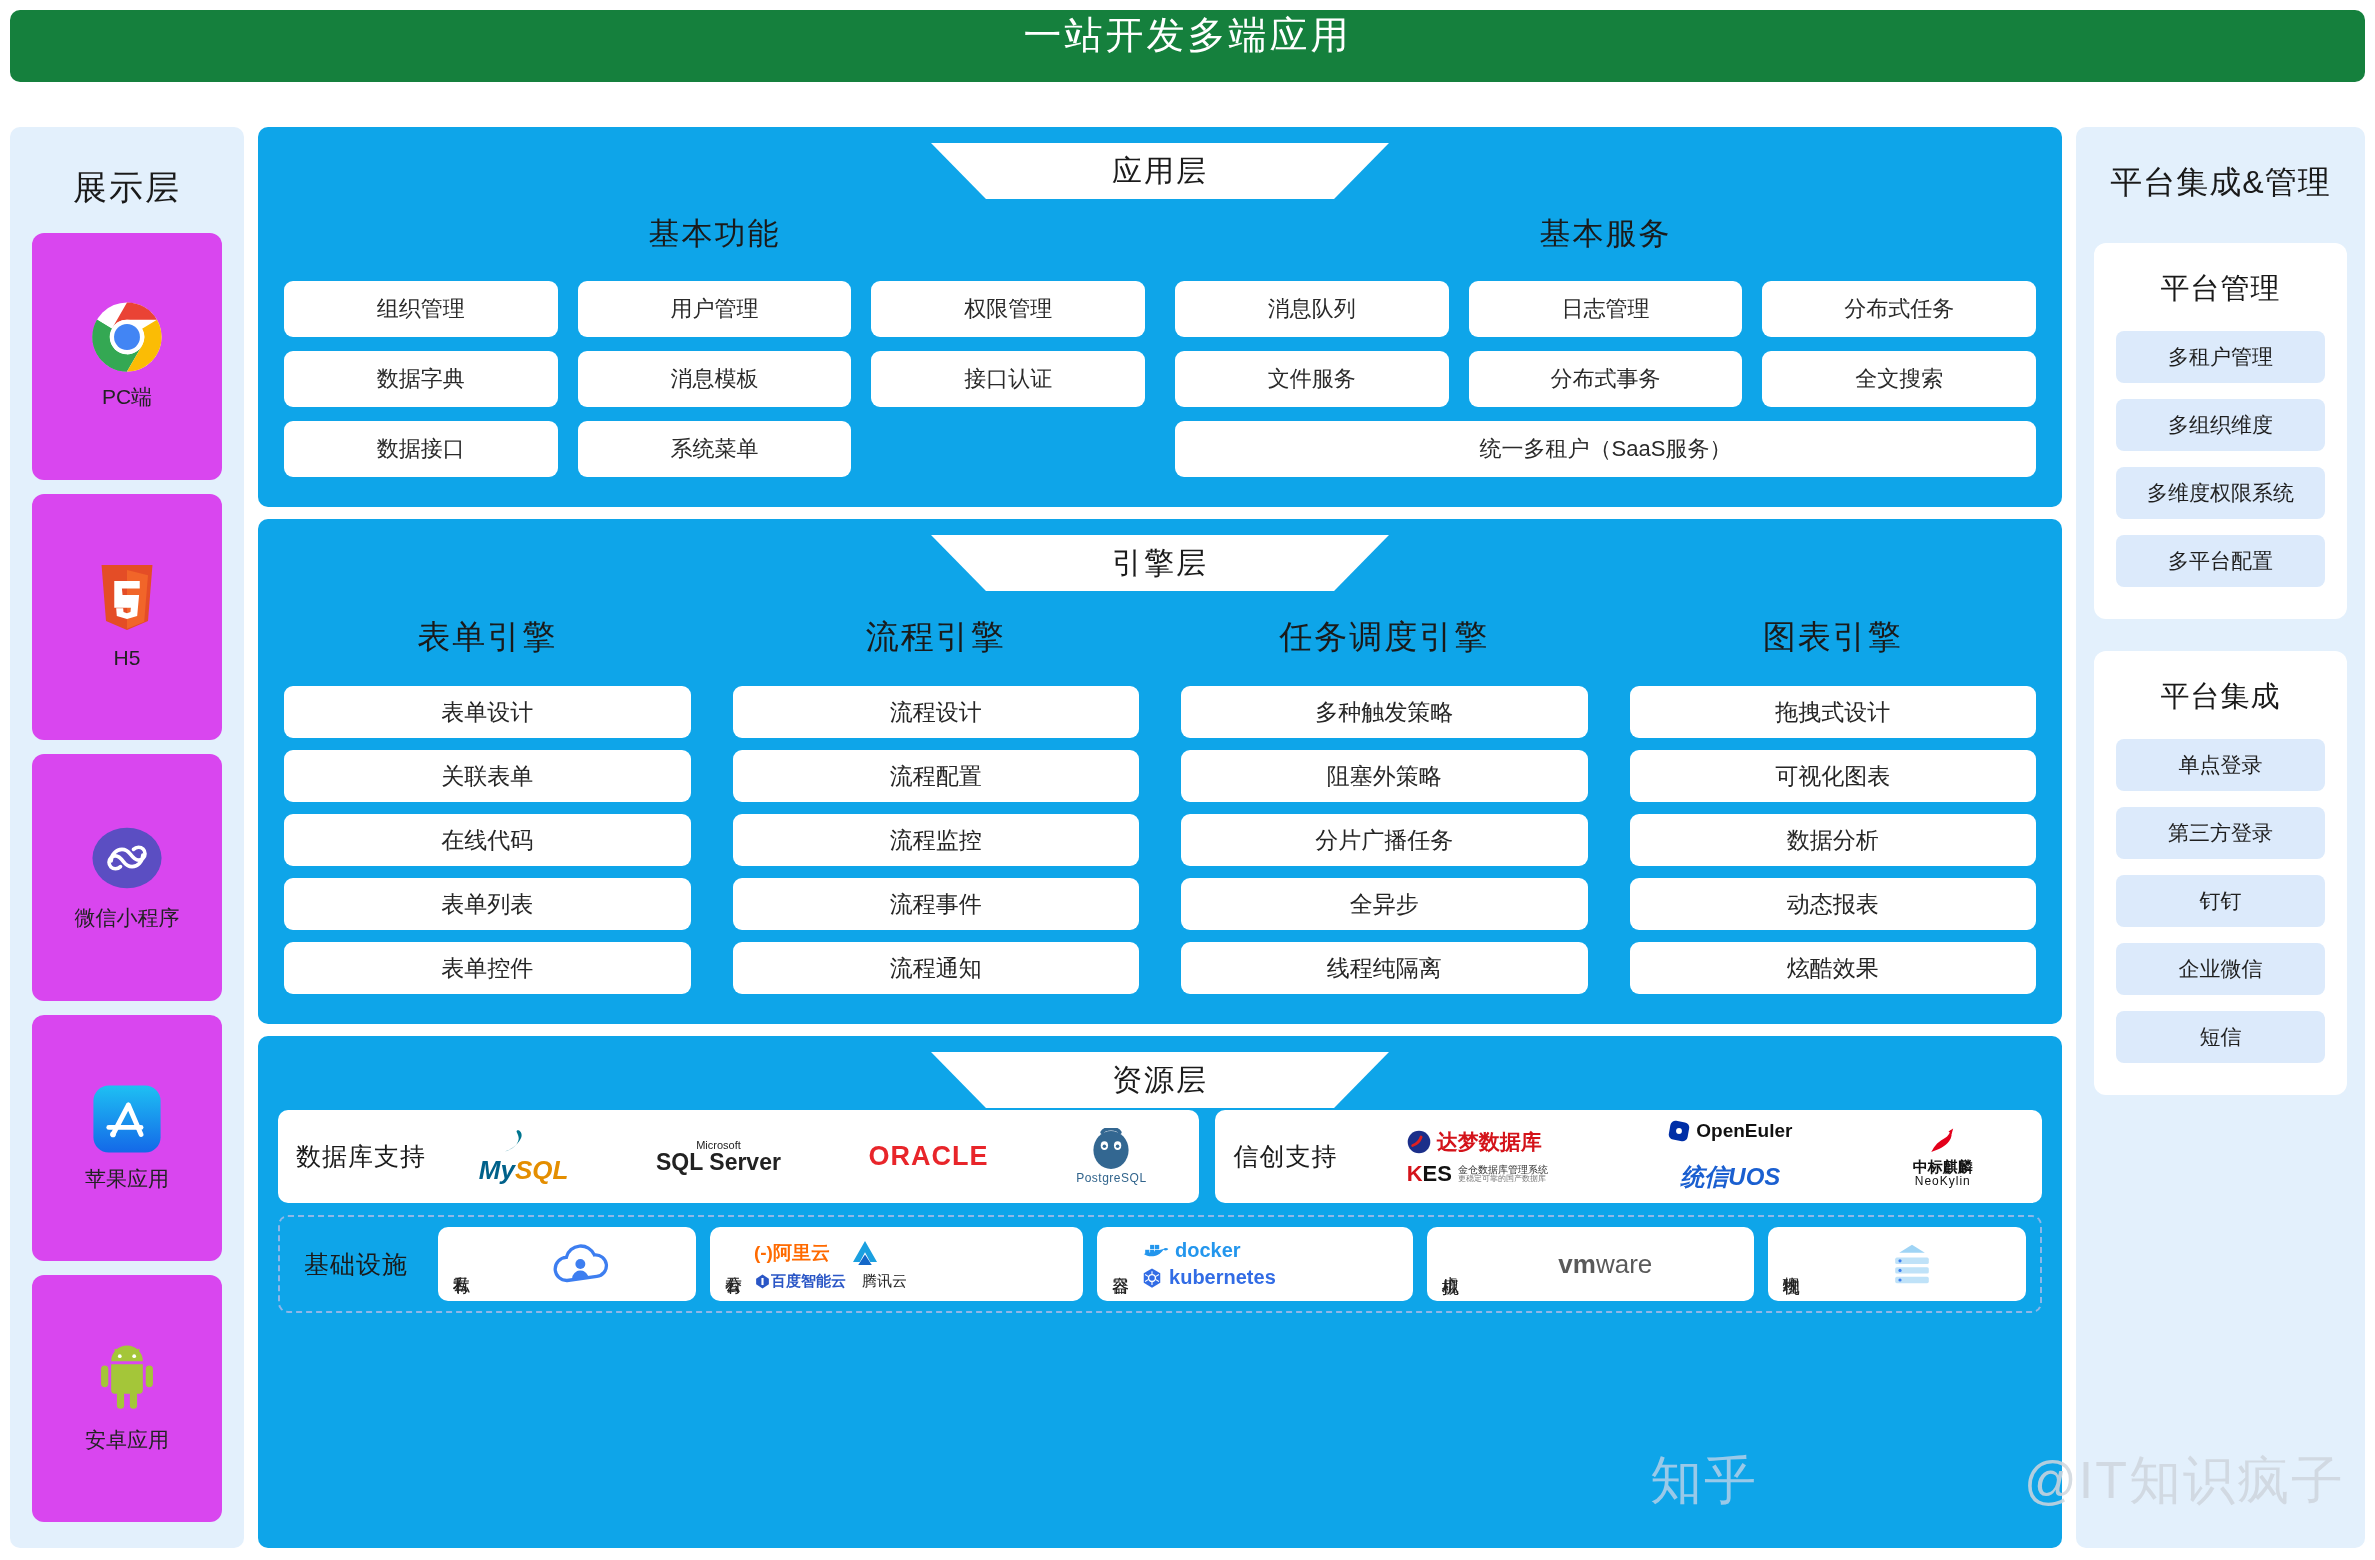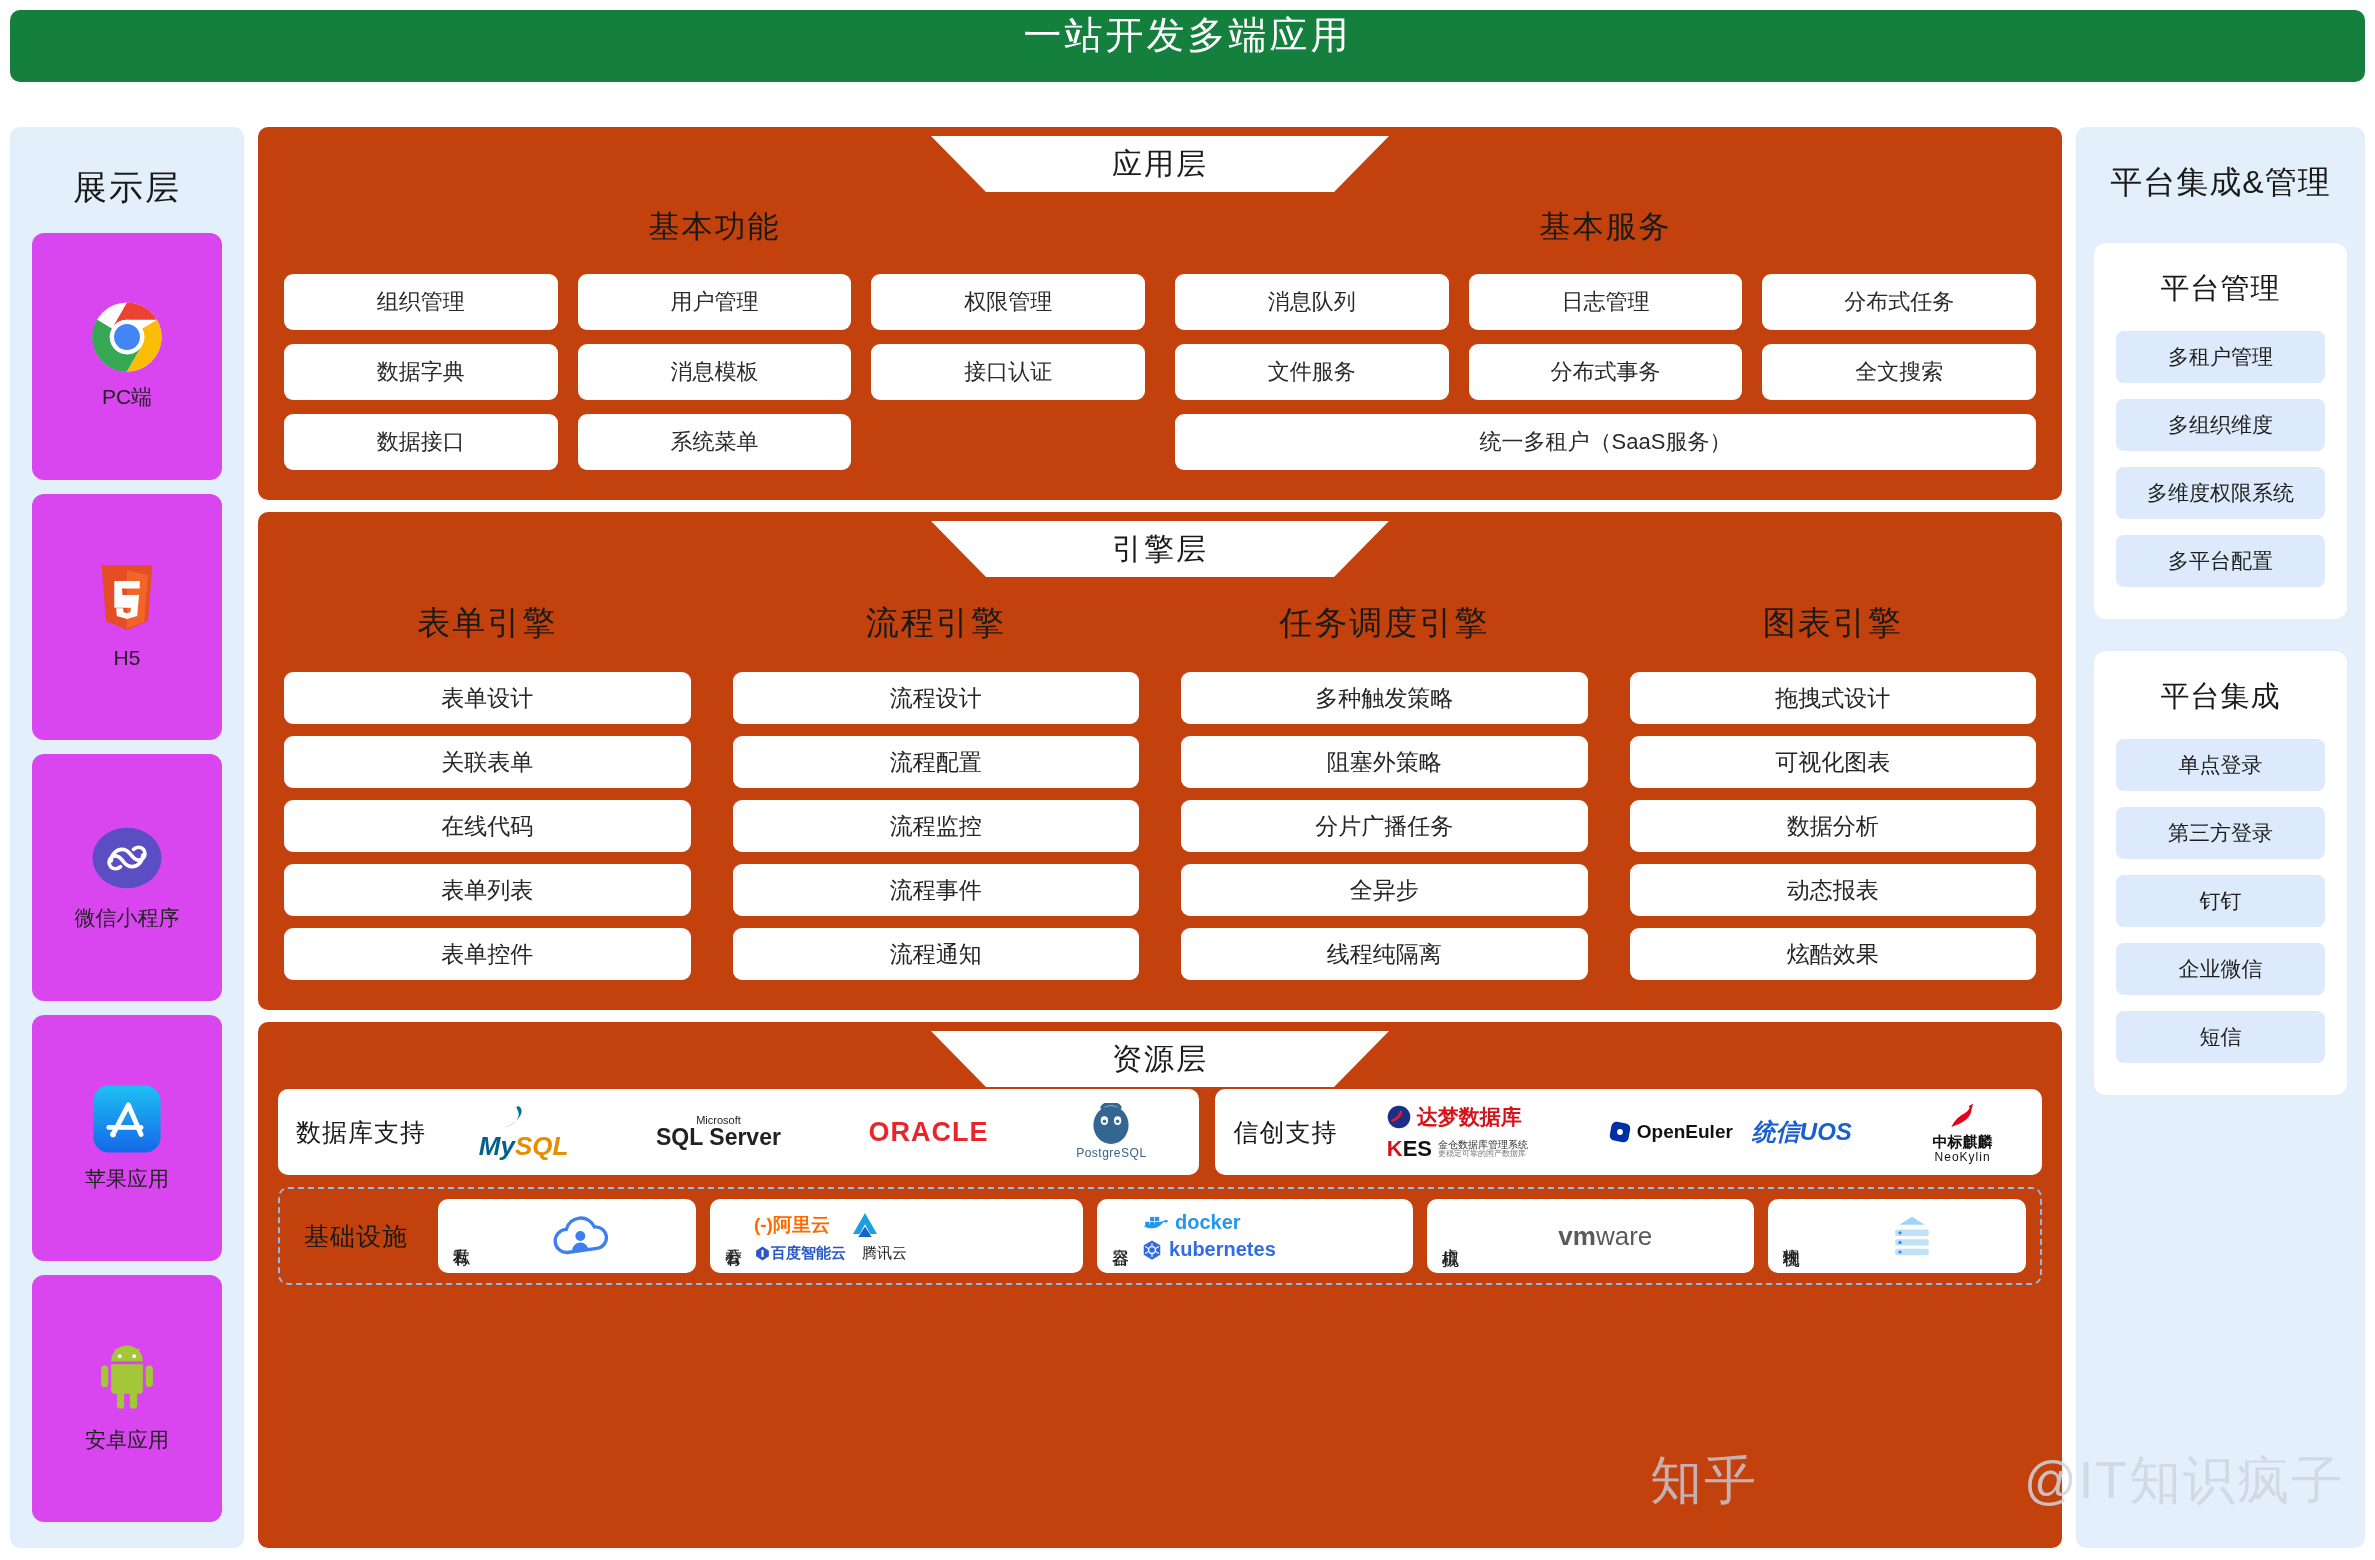--- a/index.html
+++ b/index.html
@@ -39,21 +39,21 @@
     display: flex; flex-direction: column; align-items: center; justify-content: center;
     gap: 10px; min-height: 0;
   }
   .dev-card .lbl { font-size: 21px; color: #222; }
   .dev-icon { width: 72px; height: 72px; display:flex; align-items:center; justify-content:center; }
 
   
   .mid-col { flex: 1; display: flex; flex-direction: column; gap: 12px; min-width: 0; }
 
   .layer {
-    position: relative; background: #c2410c; border-radius: 10px; padding-top: 9px;
+    position: relative; background: #0ea5e9; border-radius: 10px; padding-top: 16px;
   }
   .layer-tab {
     position: relative; height: 56px; margin: 0 auto; width: 100%;
     display: flex; align-items: flex-start; justify-content: center;
   }
   .tab-shape {
     position: absolute; top: 0; left: 50%; transform: translateX(-50%);
     width: 458px; height: 56px; background: #ffffff;
     clip-path: polygon(0 0, 100% 0, 88% 100%, 12% 100%);
     display: flex; align-items: center; justify-content: center;
@@ -400,21 +400,21 @@
                     <span class="dameng">达梦数据库</span>
                   </div>
                   <div class="logo kes" style="flex-direction:row;gap:6px;align-items:center;">
                     <span class="k1"><b>K</b>ES</span>
                     <span style="display:flex;flex-direction:column;line-height:1.1;">
                       <span class="k2">金仓数据库管理系统</span>
                       <span class="k3">更稳定可靠的国产数据库</span>
                     </span>
                   </div>
                 </div>
-                <div style="display:flex;gap:19px;align-items:center;">
+                <div style="display:flex;flex-direction:column;gap:19px;align-items:center;">
                   <div class="logo" style="gap:6px;">
                     <svg viewBox="0 0 30 30" width="22" height="22">
                         <rect x="2" y="2" width="26" height="26" rx="7" fill="#002fa7" transform="rotate(10 15 15)"></rect>
                         <circle cx="15" cy="15" r="4" fill="#fff"></circle>
                       </svg>
                     <span class="oe">OpenEuler</span>
                   </div>
                   <div class="uos">统信UOS</div>
                 </div>
                 <div style="display:flex;flex-direction:column;align-items:center;gap:2px;">

